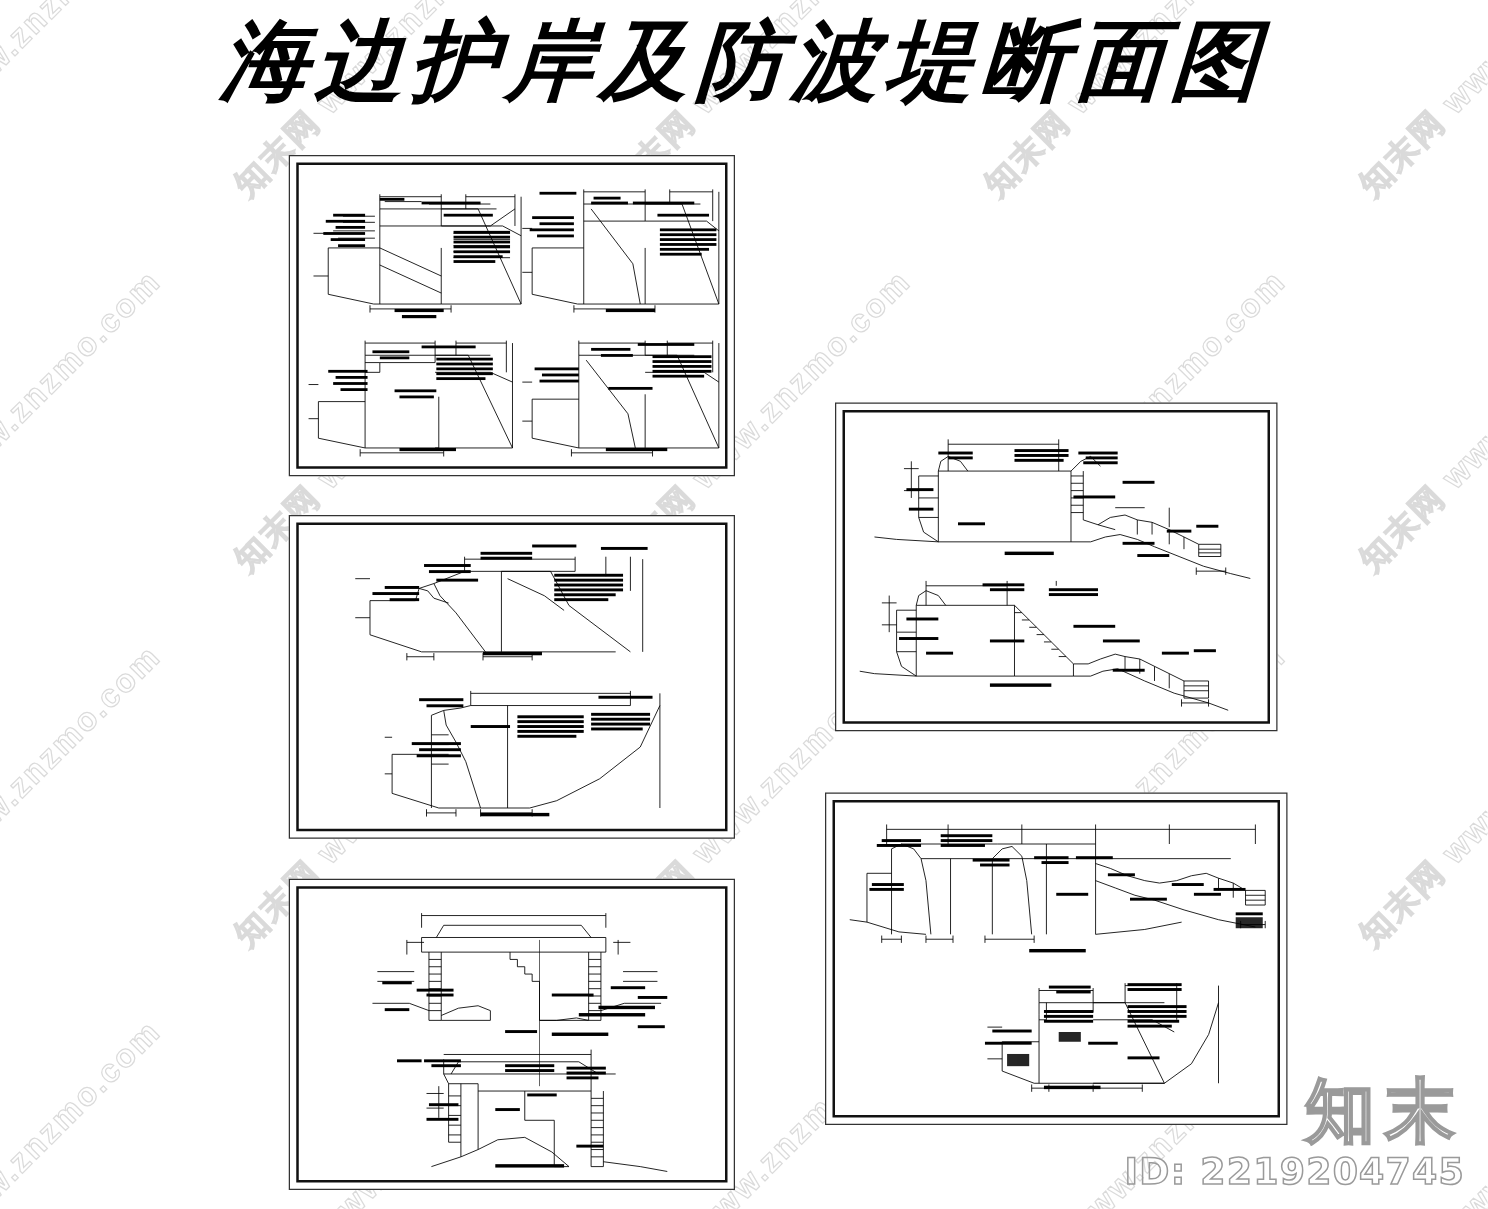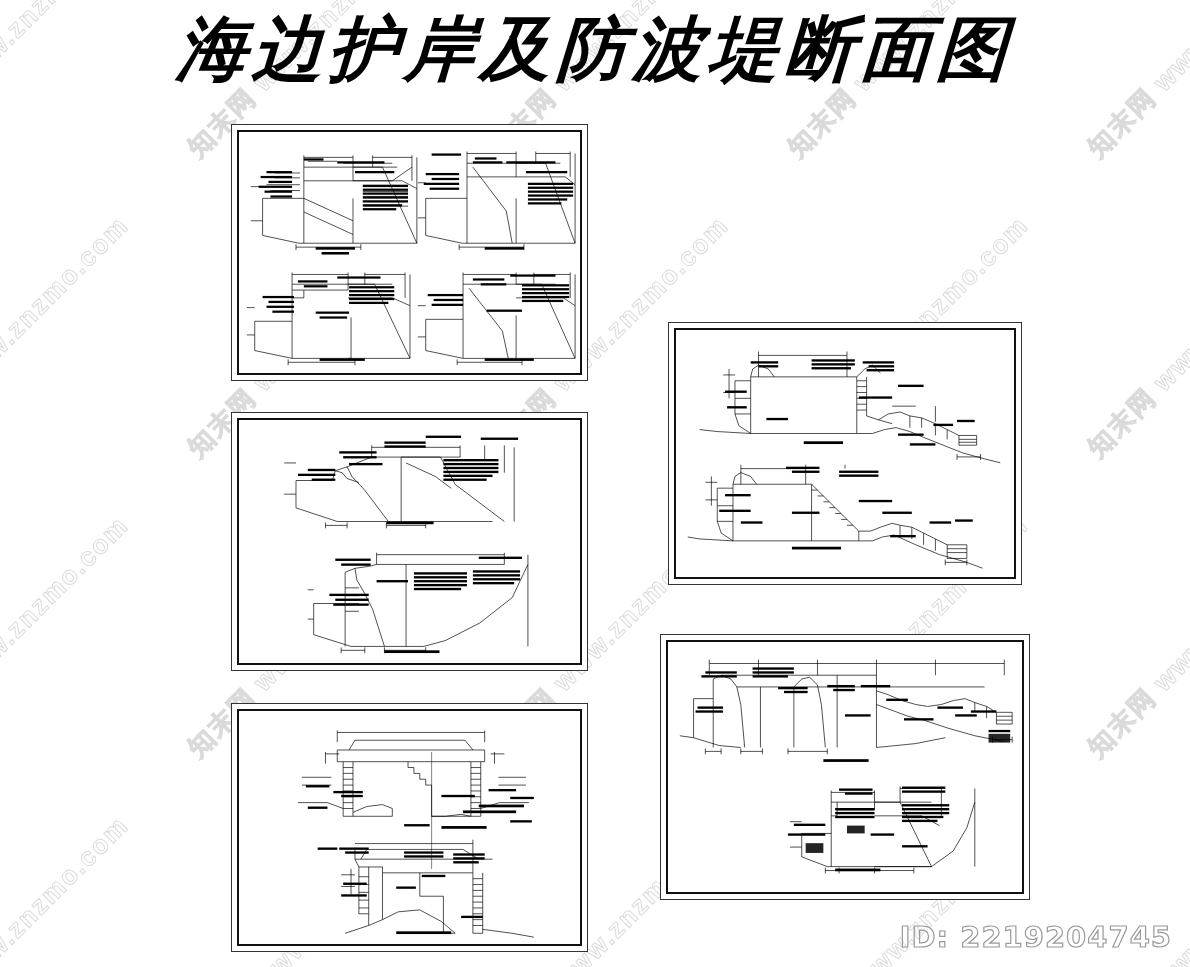--- a/index.html
+++ b/index.html
@@ -647,14 +647,15 @@
         <g fill="#000" stroke="none" opacity="0.85">
           <rect x="182" y="188" width="18" height="8"></rect>
           <rect x="140" y="206" width="18" height="10"></rect>
         </g>
       </g>
     </svg>
   </div>
 </div>
 
 <div id="brand-block">
+  <div id="brand-logo">知末</div>
   <div id="brand-id">ID: 2219204745</div>
 </div>
 
 </body></html>

